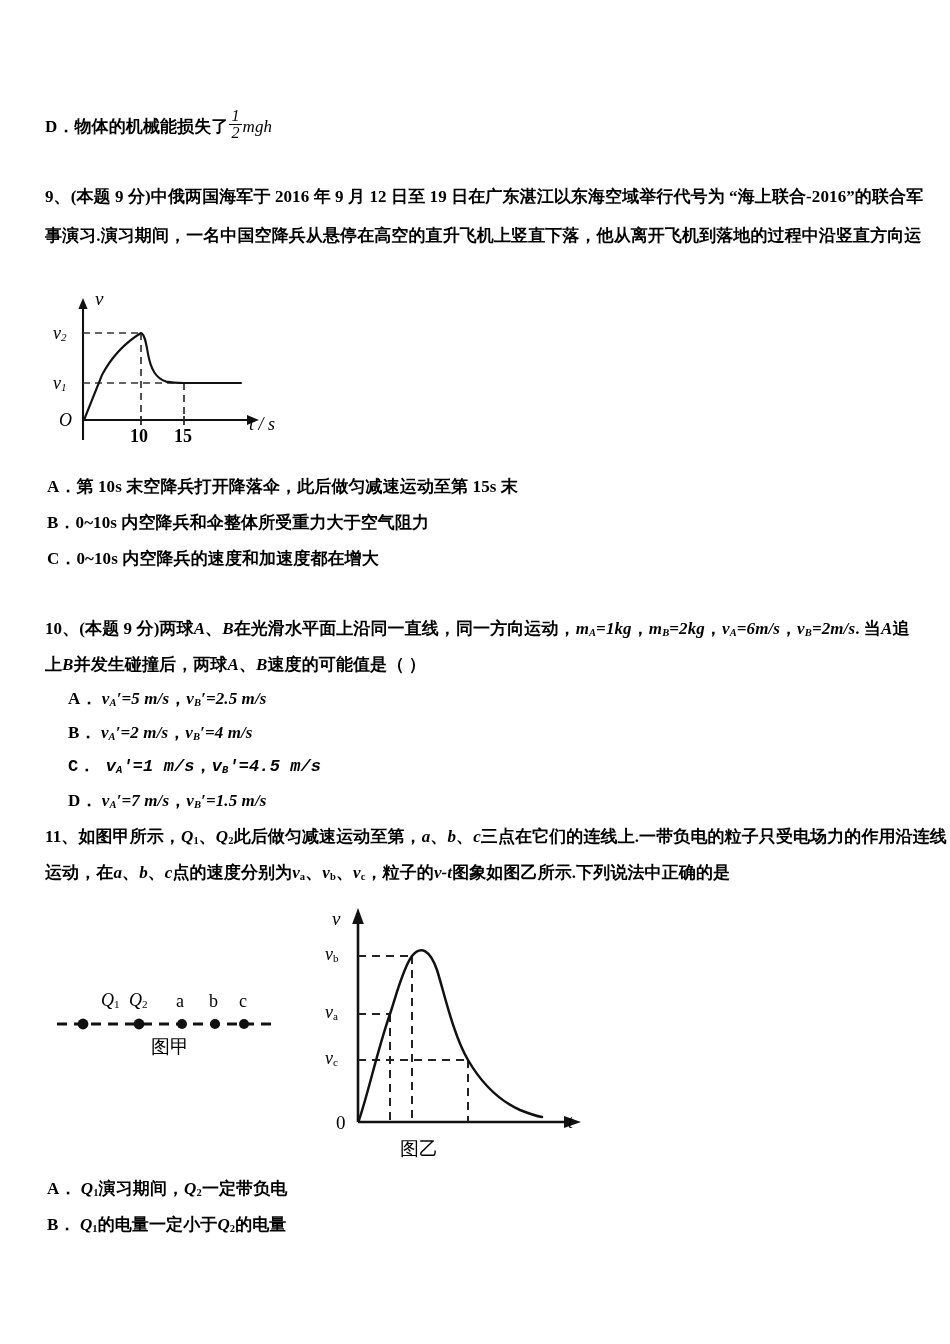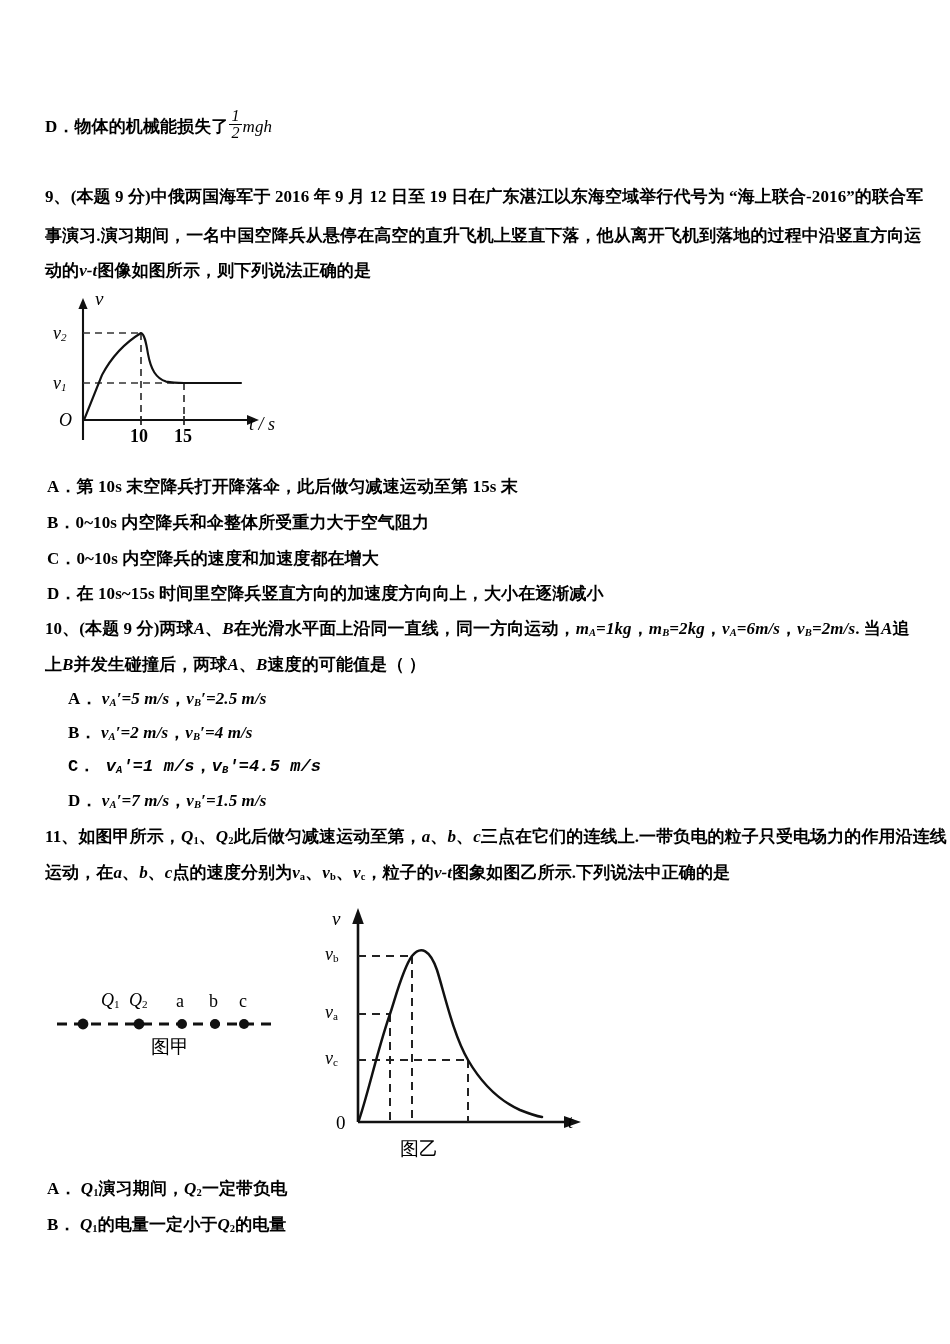--- a/index.html
+++ b/index.html
@@ -77,23 +77,20 @@
   <div class="line" style="left:45px; top:108px;">
     <span class="bold">D．</span><span class="bold">物体的机械能损失了</span><span class="frac"><span class="num">1</span><span class="den">2</span></span><span class="it">mgh</span>
   </div>
 
   <div class="line bold" style="left:45px; top:188px;">
     <span>9、</span><span>(本题 9 分)</span><span>中俄两国海军于 2016 年 9 月 12 日至 19 日在广东湛江以东海空域举行代号为 “海上联合-2016”的联合军</span>
   </div>
   <div class="line bold" style="left:45px; top:227px;">
     <span>事演习.演习期间，一名中国空降兵从悬停在高空的直升飞机上竖直下落，他从离开飞机到落地的过程中沿竖直方向运</span>
   </div>
-  <div class="line bold" style="left:45px; top:262px;">
-    <span>动的</span><span class="bi">v-t</span><span>图像如图所示，则下列说法正确的是</span>
-  </div>
 
   <div class="fig" style="left:45px; top:292px;">
     <svg width="270" height="155" viewBox="0 0 270 155" aria-label="velocity time graph">
 
       <line x1="38" y1="148" x2="38" y2="14" stroke="#111" stroke-width="2.1"></line>
       <polygon points="38,6 33.4,17 42.6,17" fill="#111"></polygon>
 
       <line x1="38" y1="128" x2="205" y2="128" stroke="#111" stroke-width="2.1"></line>
       <polygon points="214,128 202,123 202,133" fill="#111"></polygon>
 
@@ -125,23 +122,20 @@
   </div>
 
   <div class="line bold" style="left:47px; top:478px;">
     <span class="opt-label">A．</span><span>第 10s 末空降兵打开降落伞，此后做匀减速运动至第 15s 末</span>
   </div>
   <div class="line bold" style="left:47px; top:514px;">
     <span class="opt-label">B．</span><span>0~10s 内空降兵和伞整体所受重力大于空气阻力</span>
   </div>
   <div class="line bold" style="left:47px; top:550px;">
     <span class="opt-label">C．</span><span>0~10s 内空降兵的速度和加速度都在增大</span>
-  </div>
-  <div class="line bold" style="left:47px; top:585px;">
-    <span class="opt-label">D．</span><span>在 10s~15s 时间里空降兵竖直方向的加速度方向向上，大小在逐渐减小</span>
   </div>
 
   <div class="line bold" style="left:45px; top:620px;text-align:center;">
     <span>10、</span><span>(本题 9 分)</span><span>两球</span><span class="bi">A</span><span>、</span><span class="bi">B</span><span>在光滑水平面上沿同一直线，同一方向运动，</span><span class="bi">m</span><sub class="bold">A</sub><span class="bi">=1kg</span><span>，</span><span class="bi">m</span><sub class="bold">B</sub><span class="bi">=2kg</span><span>，</span><span class="bi">v</span><sub class="bold">A</sub><span class="bi">=6m/s</span><span>，</span><span class="bi">v</span><sub class="bold">B</sub><span class="bi">=2m/s</span><span>. 当</span><span class="bi">A</span><span>追</span>
   </div>
   <div class="line bold" style="left:45px; top:656px;">
     <span>上</span><span class="bi">B</span><span>并发生碰撞后，两球</span><span class="bi">A</span><span>、</span><span class="bi">B</span><span>速度的可能值是（     ）</span>
   </div>
 
   <div class="line bold" style="left:68px; top:690px;">

